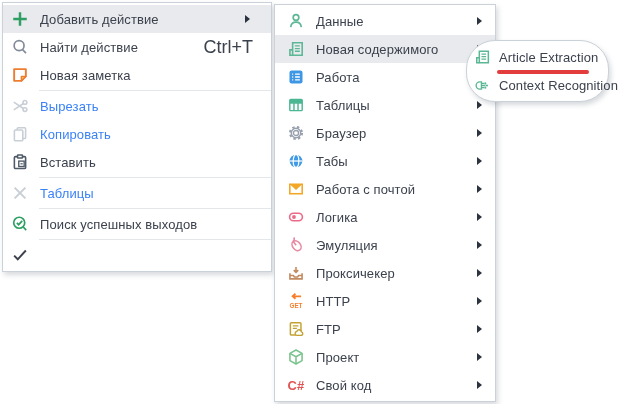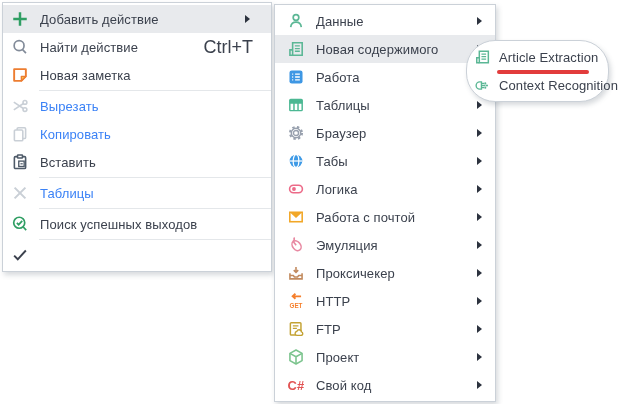--- a/index.html
+++ b/index.html
@@ -221,35 +221,35 @@
             <path d="M2.4 8h11.2"></path>
           </g>
         </svg>
       </span>
       <span class="label">Табы</span>
       <span class="arrow"></span>
     </div>
     <div class="row">
       <span class="icon">
         <svg width="18" height="18" viewBox="0 0 16 16">
+          <rect x="2.5" y="3.8" width="11" height="8.4" fill="none" stroke="#f2a727" stroke-width="1.4"></rect>
+          <path d="M2.5 3.8h11L8 8.8z" fill="#f2a727"></path>
+        </svg>
+      </span>
+      <span class="label">Работа с почтой</span>
+      <span class="arrow"></span>
+    </div>
+    <div class="row">
+      <span class="icon">
+        <svg width="18" height="18" viewBox="0 0 16 16">
           <rect x="2.3" y="4.6" width="11.4" height="6.8" rx="3.4" stroke="#ec6a88" stroke-width="1.4" fill="none"></rect>
           <circle cx="6.2" cy="8" r="1.7" fill="#ec6a88"></circle>
         </svg>
       </span>
       <span class="label">Логика</span>
-      <span class="arrow"></span>
-    </div>
-    <div class="row">
-      <span class="icon">
-        <svg width="18" height="18" viewBox="0 0 16 16">
-          <rect x="2.5" y="3.8" width="11" height="8.4" fill="none" stroke="#f2a727" stroke-width="1.4"></rect>
-          <path d="M2.5 3.8h11L8 8.8z" fill="#f2a727"></path>
-        </svg>
-      </span>
-      <span class="label">Работа с почтой</span>
       <span class="arrow"></span>
     </div>
     <div class="row">
       <span class="icon">
         <svg width="18" height="18" viewBox="0 0 16 16">
           <g transform="rotate(-38 8 8)" stroke="#e889a2" stroke-width="1.4" fill="none">
             <ellipse cx="8" cy="8.8" rx="3.5" ry="4.8"></ellipse>
             <path d="M8 4v4.2"></path>
             <path d="M8 4c1.8-.5 2.6-1.4 2.6-2.5"></path>
           </g>

